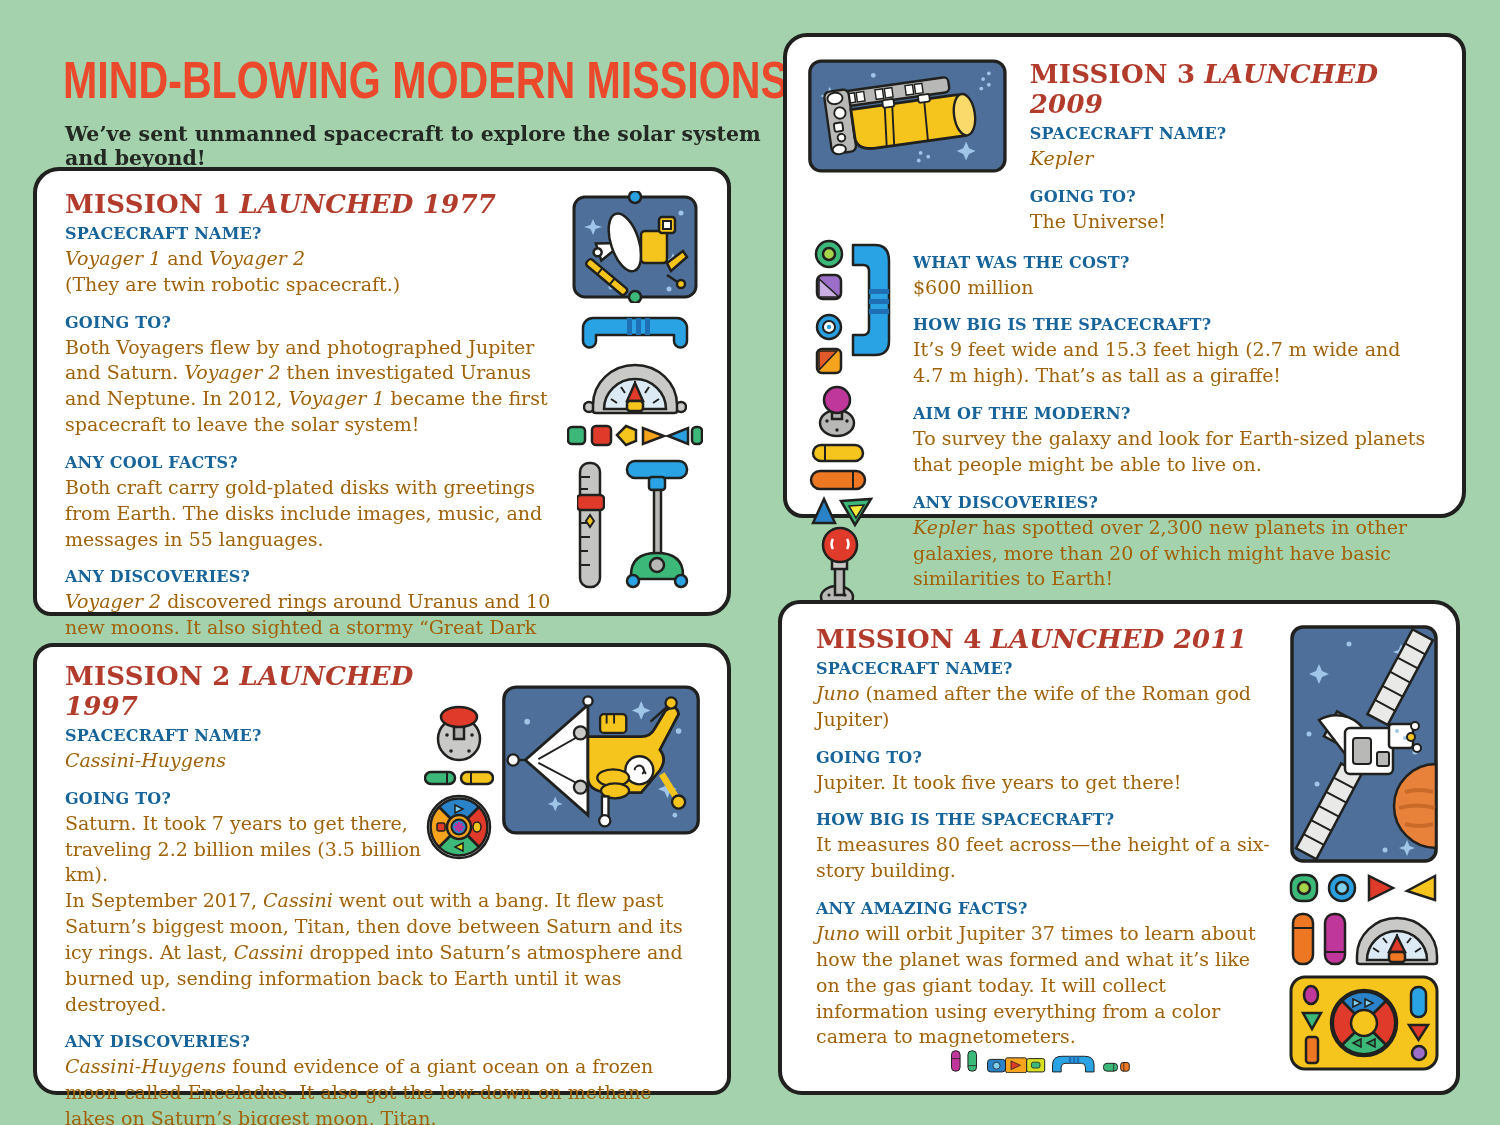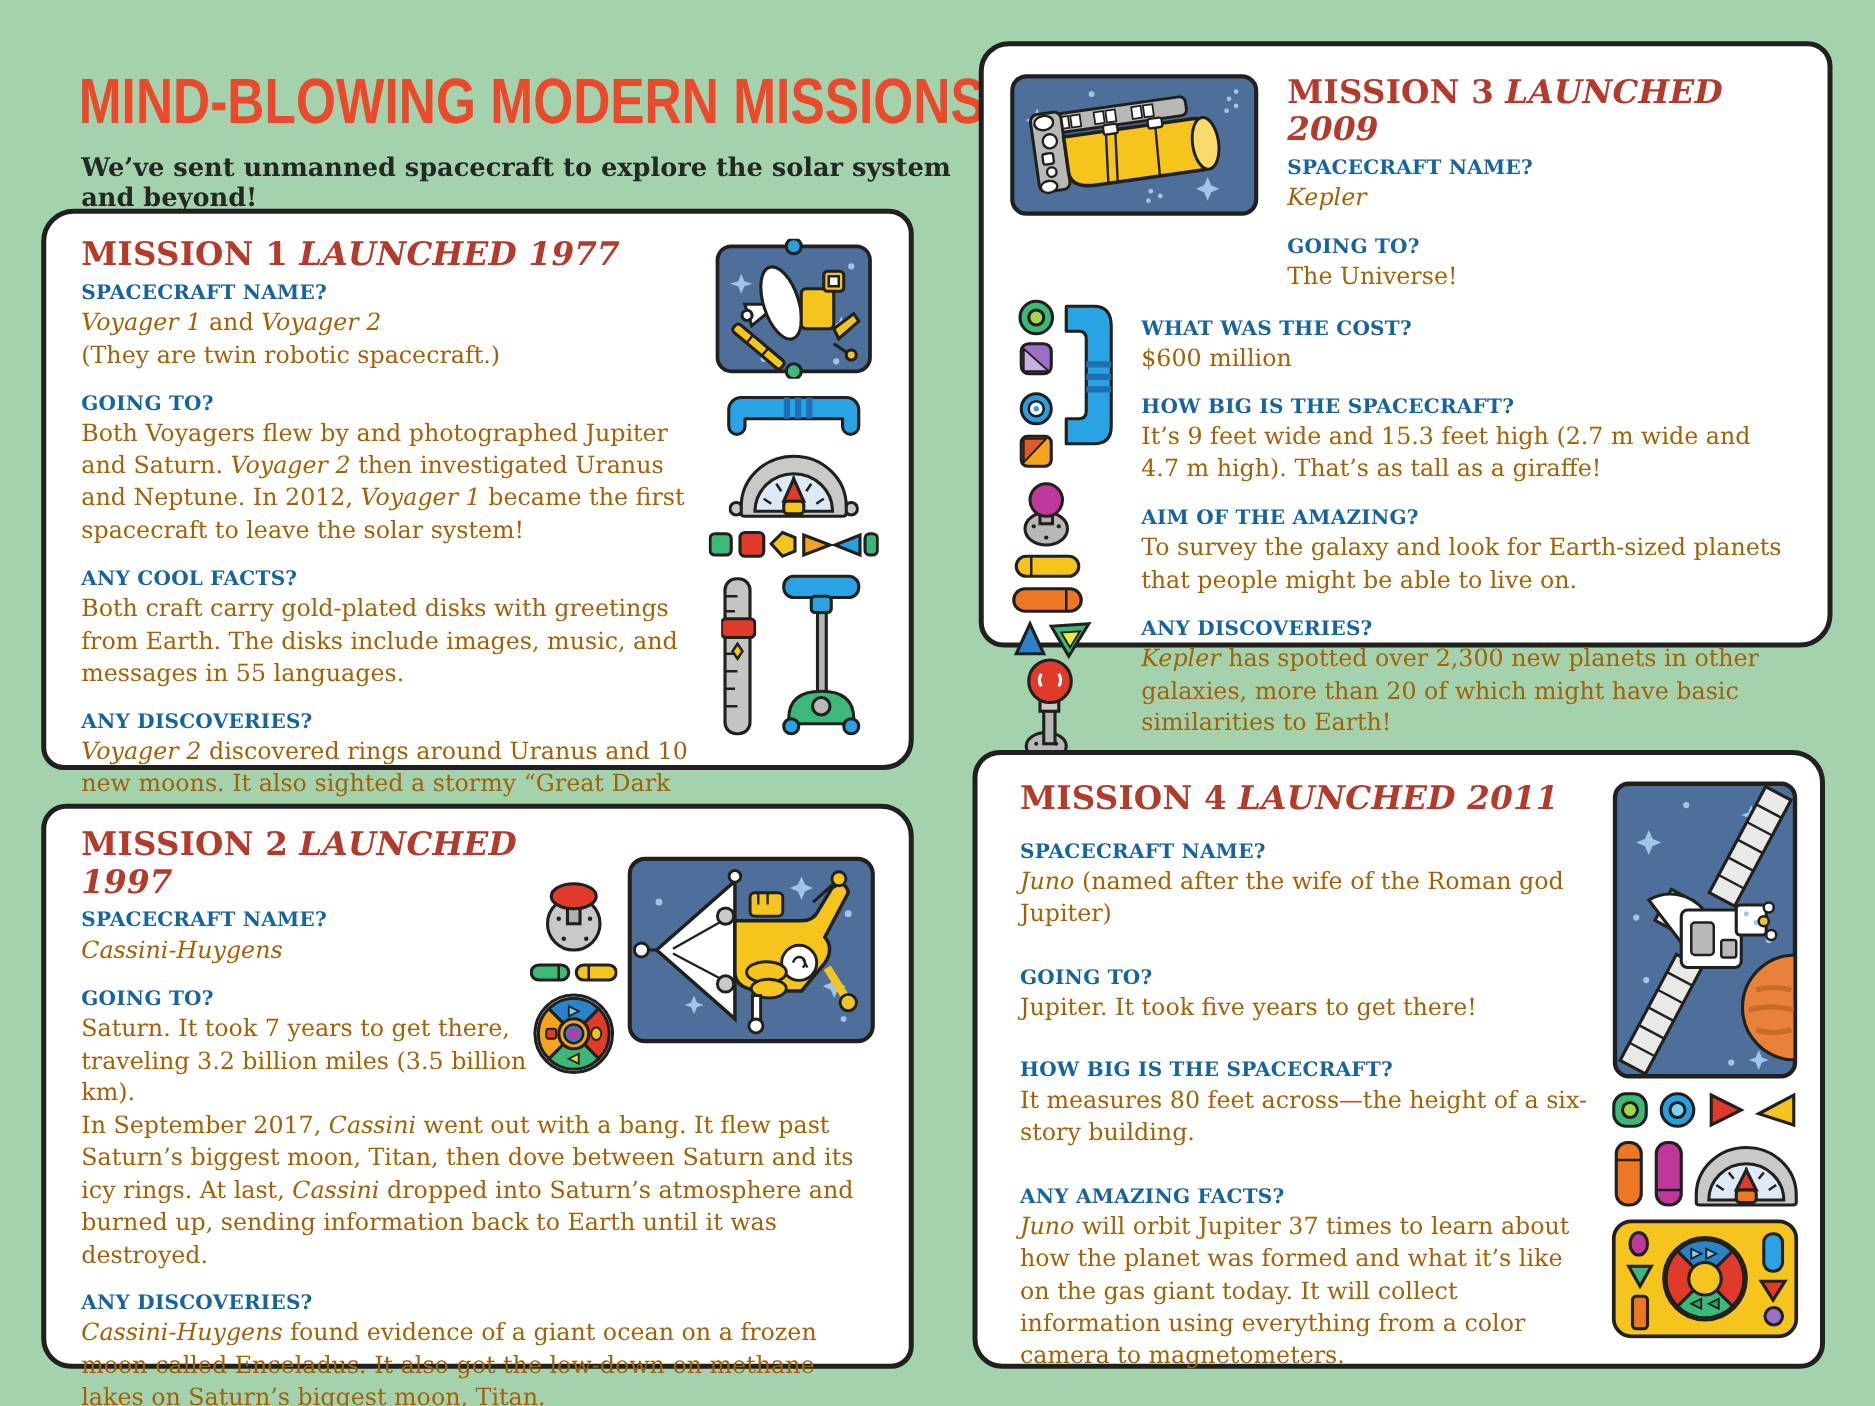--- a/index.html
+++ b/index.html
@@ -38,21 +38,21 @@
   .m2-text{width:382px;}
   .m2-rail{width:78px;display:flex;flex-direction:column;align-items:center;gap:7px;margin-top:44px;}
   .m2-img{margin-left:6px;margin-top:18px;}
   
   .m3-top{display:flex;gap:22px;}
   .m3-hdr{padding-top:4px;}
   .m3-content{display:flex;margin-top:2px;}
   .m3-rail{width:106px;flex:none;}
   .m3-secs{flex:1;padding-right:2px;margin-top:11px;}
   
-  .m4-left{flex:1;display:flex;flex-direction:column;padding-right:14px;gap:12px;}
+  .m4-left{flex:1;display:flex;flex-direction:column;padding-right:14px;}
   .m4-rail{width:160px;flex:none;display:flex;flex-direction:column;align-items:center;gap:9px;}
   .m4-bottomrow{margin-top:auto;margin-left:-6px;}
   svg{display:block;}
 </style>
 </head>
 <body>
 
 <div class="page-header">
   <h1 class="page-title">MIND-BLOWING MODERN MISSIONS</h1>
   <p class="page-subtitle">We’ve sent unmanned spacecraft to explore the solar system and beyond!</p>
@@ -175,21 +175,21 @@
     <div class="m2-text">
       <div class="mission-header">
         <span>MISSION 2</span><span class="launched">LAUNCHED 1997</span>
       </div>
       <div class="sec first">
         <h3>SPACECRAFT NAME?</h3>
         <p><i>Cassini-Huygens</i></p>
       </div>
       <div class="sec">
         <h3>GOING TO?</h3>
-        <p>Saturn. It took 7 years to get there, traveling 3.2 billion miles (3.5 billion km).</p>
+        <p>Saturn. It took 7 years to get there, traveling 2.2 billion miles (3.5 billion km).</p>
       </div>
     </div>
     <div class="m2-rail">
 
       <svg width="64" height="58" viewBox="0 0 64 58">
         <circle cx="32" cy="34" r="21" fill="#c9c9c7" stroke="#20201e" stroke-width="2.5"></circle>
         <circle cx="20" cy="30" r="1.8" fill="#20201e"></circle>
           <circle cx="45" cy="30" r="1.8" fill="#20201e"></circle>
         <circle cx="24" cy="46" r="1.8" fill="#20201e"></circle>
           <circle cx="42" cy="46" r="1.8" fill="#20201e"></circle>
@@ -384,21 +384,21 @@
     <div class="m3-secs">
       <div class="sec first">
         <h3>WHAT WAS THE COST?</h3>
         <p>$600 million</p>
       </div>
       <div class="sec">
         <h3>HOW BIG IS THE SPACECRAFT?</h3>
         <p>It’s 9 feet wide and 15.3 feet high (2.7 m wide and 4.7 m high). That’s as tall as a giraffe!</p>
       </div>
       <div class="sec">
-        <h3>AIM OF THE AMAZING?</h3>
+        <h3>AIM OF THE MODERN?</h3>
         <p>To survey the galaxy and look for Earth-sized planets that people might be able to live on.</p>
       </div>
       <div class="sec">
         <h3>ANY DISCOVERIES?</h3>
         <p><i>Kepler</i> has spotted over 2,300 new planets in other galaxies, more than 20 of which might have basic similarities to Earth!</p>
       </div>
     </div>
   </div>
 </div>
 

